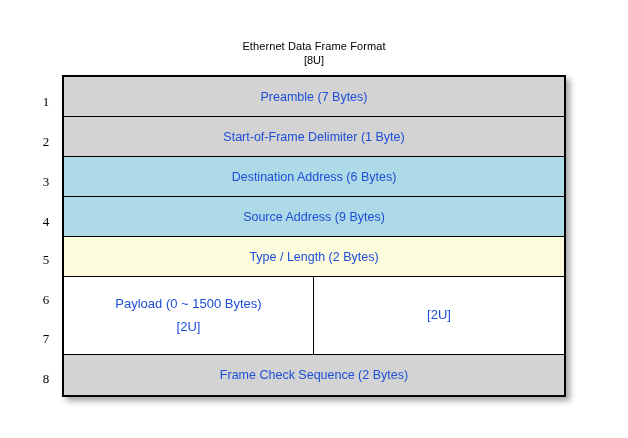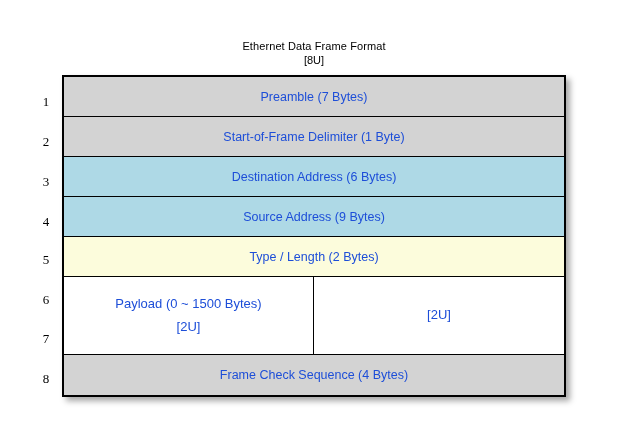--- a/index.html
+++ b/index.html
@@ -157,17 +157,17 @@
       <div class="split-cell left">
         <span class="cell-line">Payload (0 ~ 1500 Bytes)</span>
         <span class="cell-line">[2U]</span>
       </div>
       <div class="split-cell right">
         <span class="cell-line">[2U]</span>
       </div>
     </div>
 
     <div class="frame-row h-single fill-gray">
-      <span>Frame Check Sequence (4 Bytes)</span>
+      <span>Frame Check Sequence (2 Bytes)</span>
     </div>
 
   </div>
 </div>
 
 </body></html>

